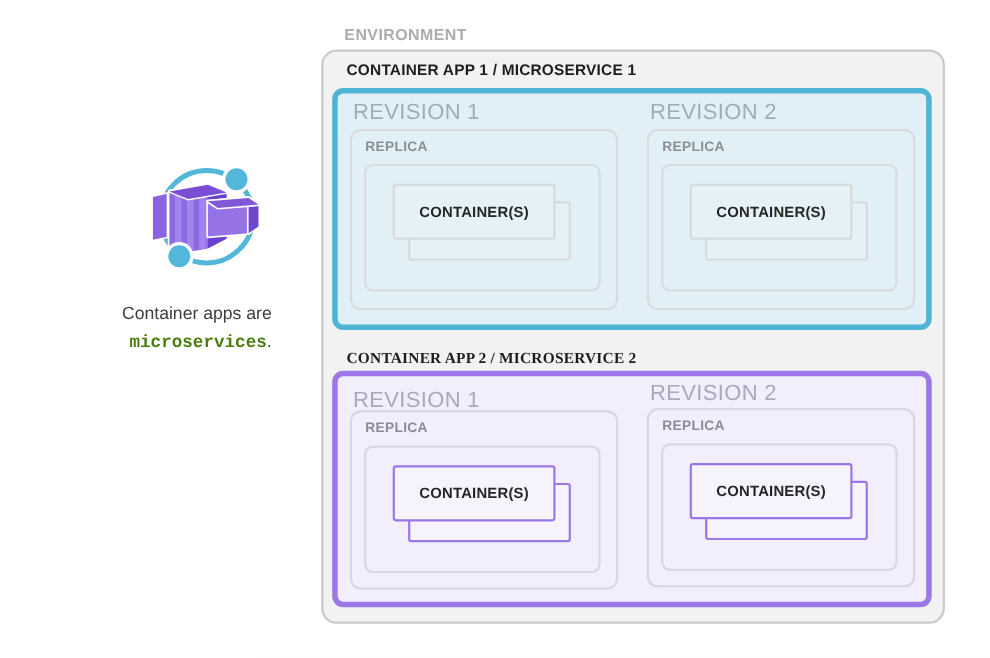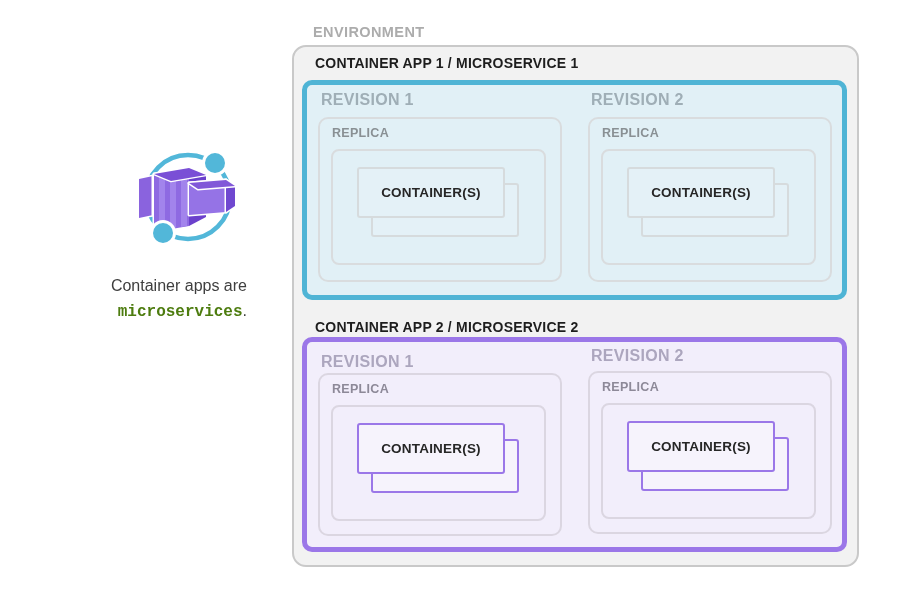--- a/index.html
+++ b/index.html
@@ -21,29 +21,29 @@
     font-size:14.5px;font-weight:bold;color:#acacac;letter-spacing:.4px;
   }
   .env-box{
     position:absolute;left:292px;top:45px;width:567px;height:522px;
     box-sizing:border-box;background:#f2f2f2;border:2px solid #c9c9c9;border-radius:14px;
   }
   .app-title{
     position:absolute;left:21px;font-size:14px;font-weight:bold;color:#1d1d1d;letter-spacing:.2px;white-space:nowrap;
   }
   .app-title.t1{top:8px;}
-  .app-title.t2{top:272px;}
+  .app-title.t2{top:272px;font-family:Liberation Serif, serif;}
   .app-box{
     position:absolute;left:8px;width:545px;box-sizing:border-box;
     border:5px solid var(--accent);background:var(--fill);border-radius:10px;
   }
   .app-box.a1{top:33px;height:220px;}
   .app-box.a2{top:290px;height:215px;}
   .rev-label{
-    position:absolute;font-size:16px;font-weight:bold;color:var(--rev-label);letter-spacing:.3px;white-space:nowrap;
+    position:absolute;font-size:20px;font-weight:normal;color:var(--rev-label);letter-spacing:.3px;white-space:nowrap;
   }
   .replica{
     position:absolute;width:244px;box-sizing:border-box;
     border:2px solid var(--line);border-radius:10px;
   }
   .a1 .replica{height:165px;}
   .a2 .replica{height:163px;}
   .replica-label{
     position:absolute;left:12px;top:7px;
     font-size:12.5px;font-weight:bold;color:var(--replica-label);letter-spacing:.3px;

